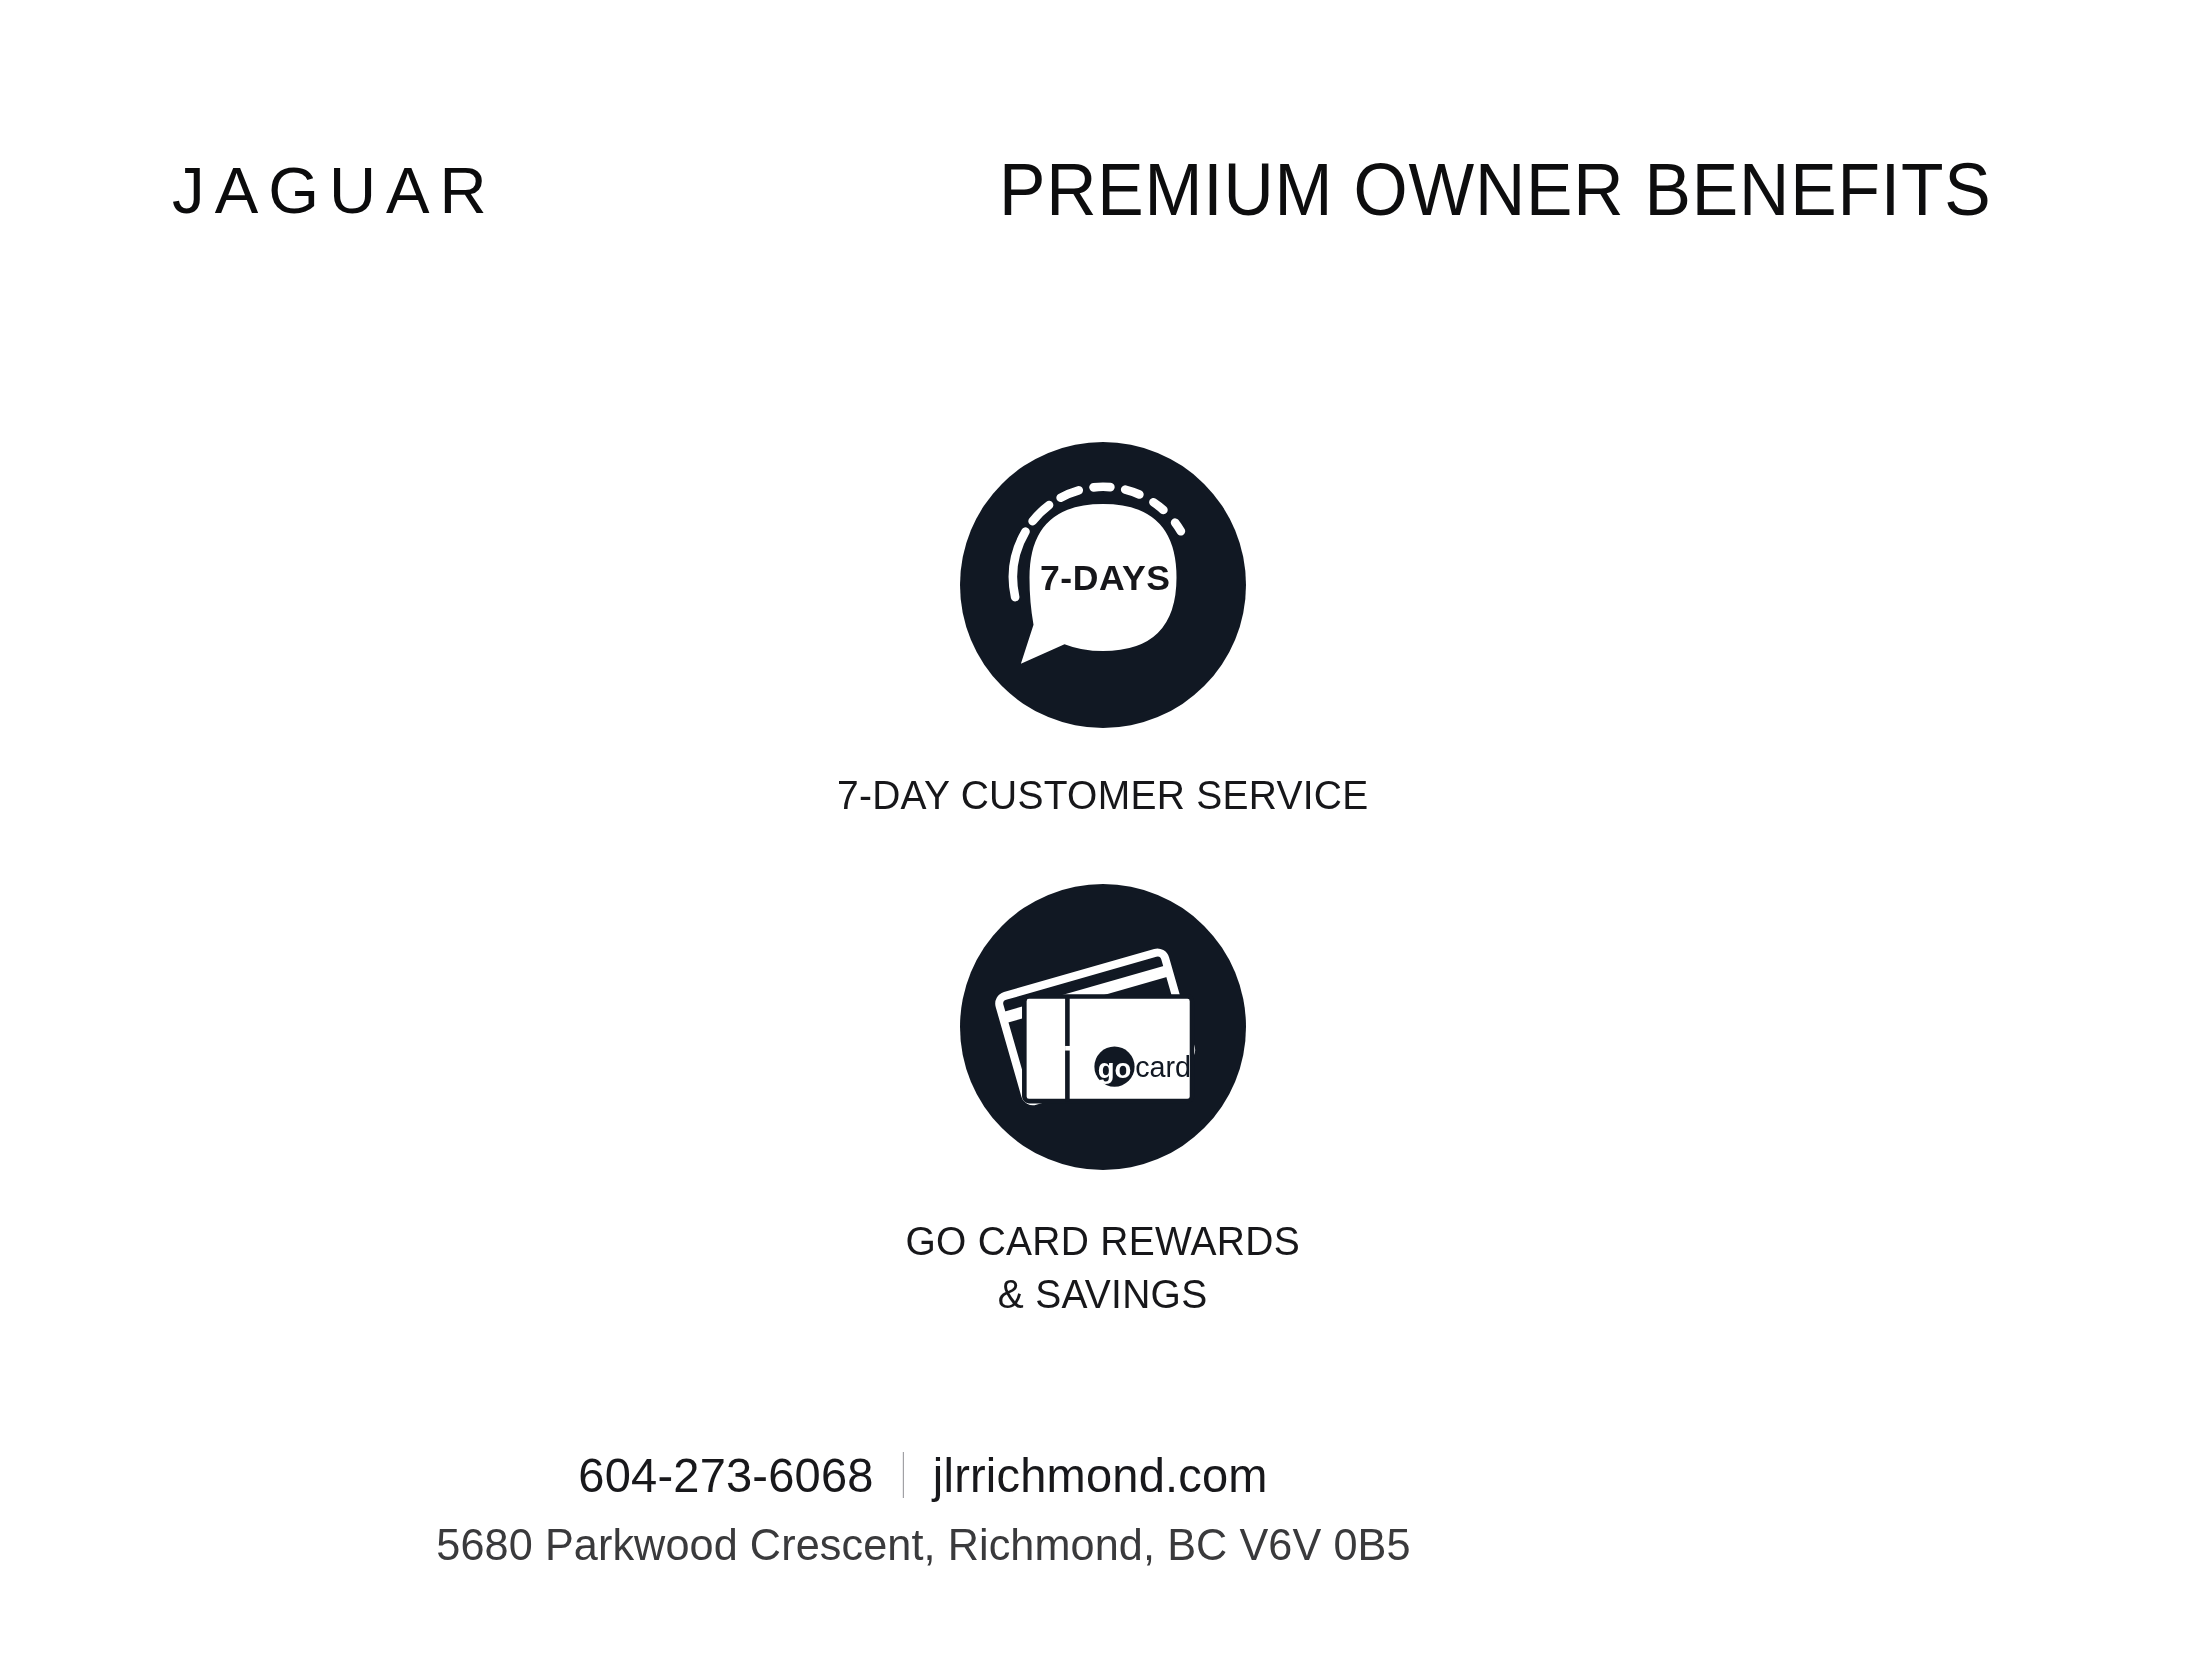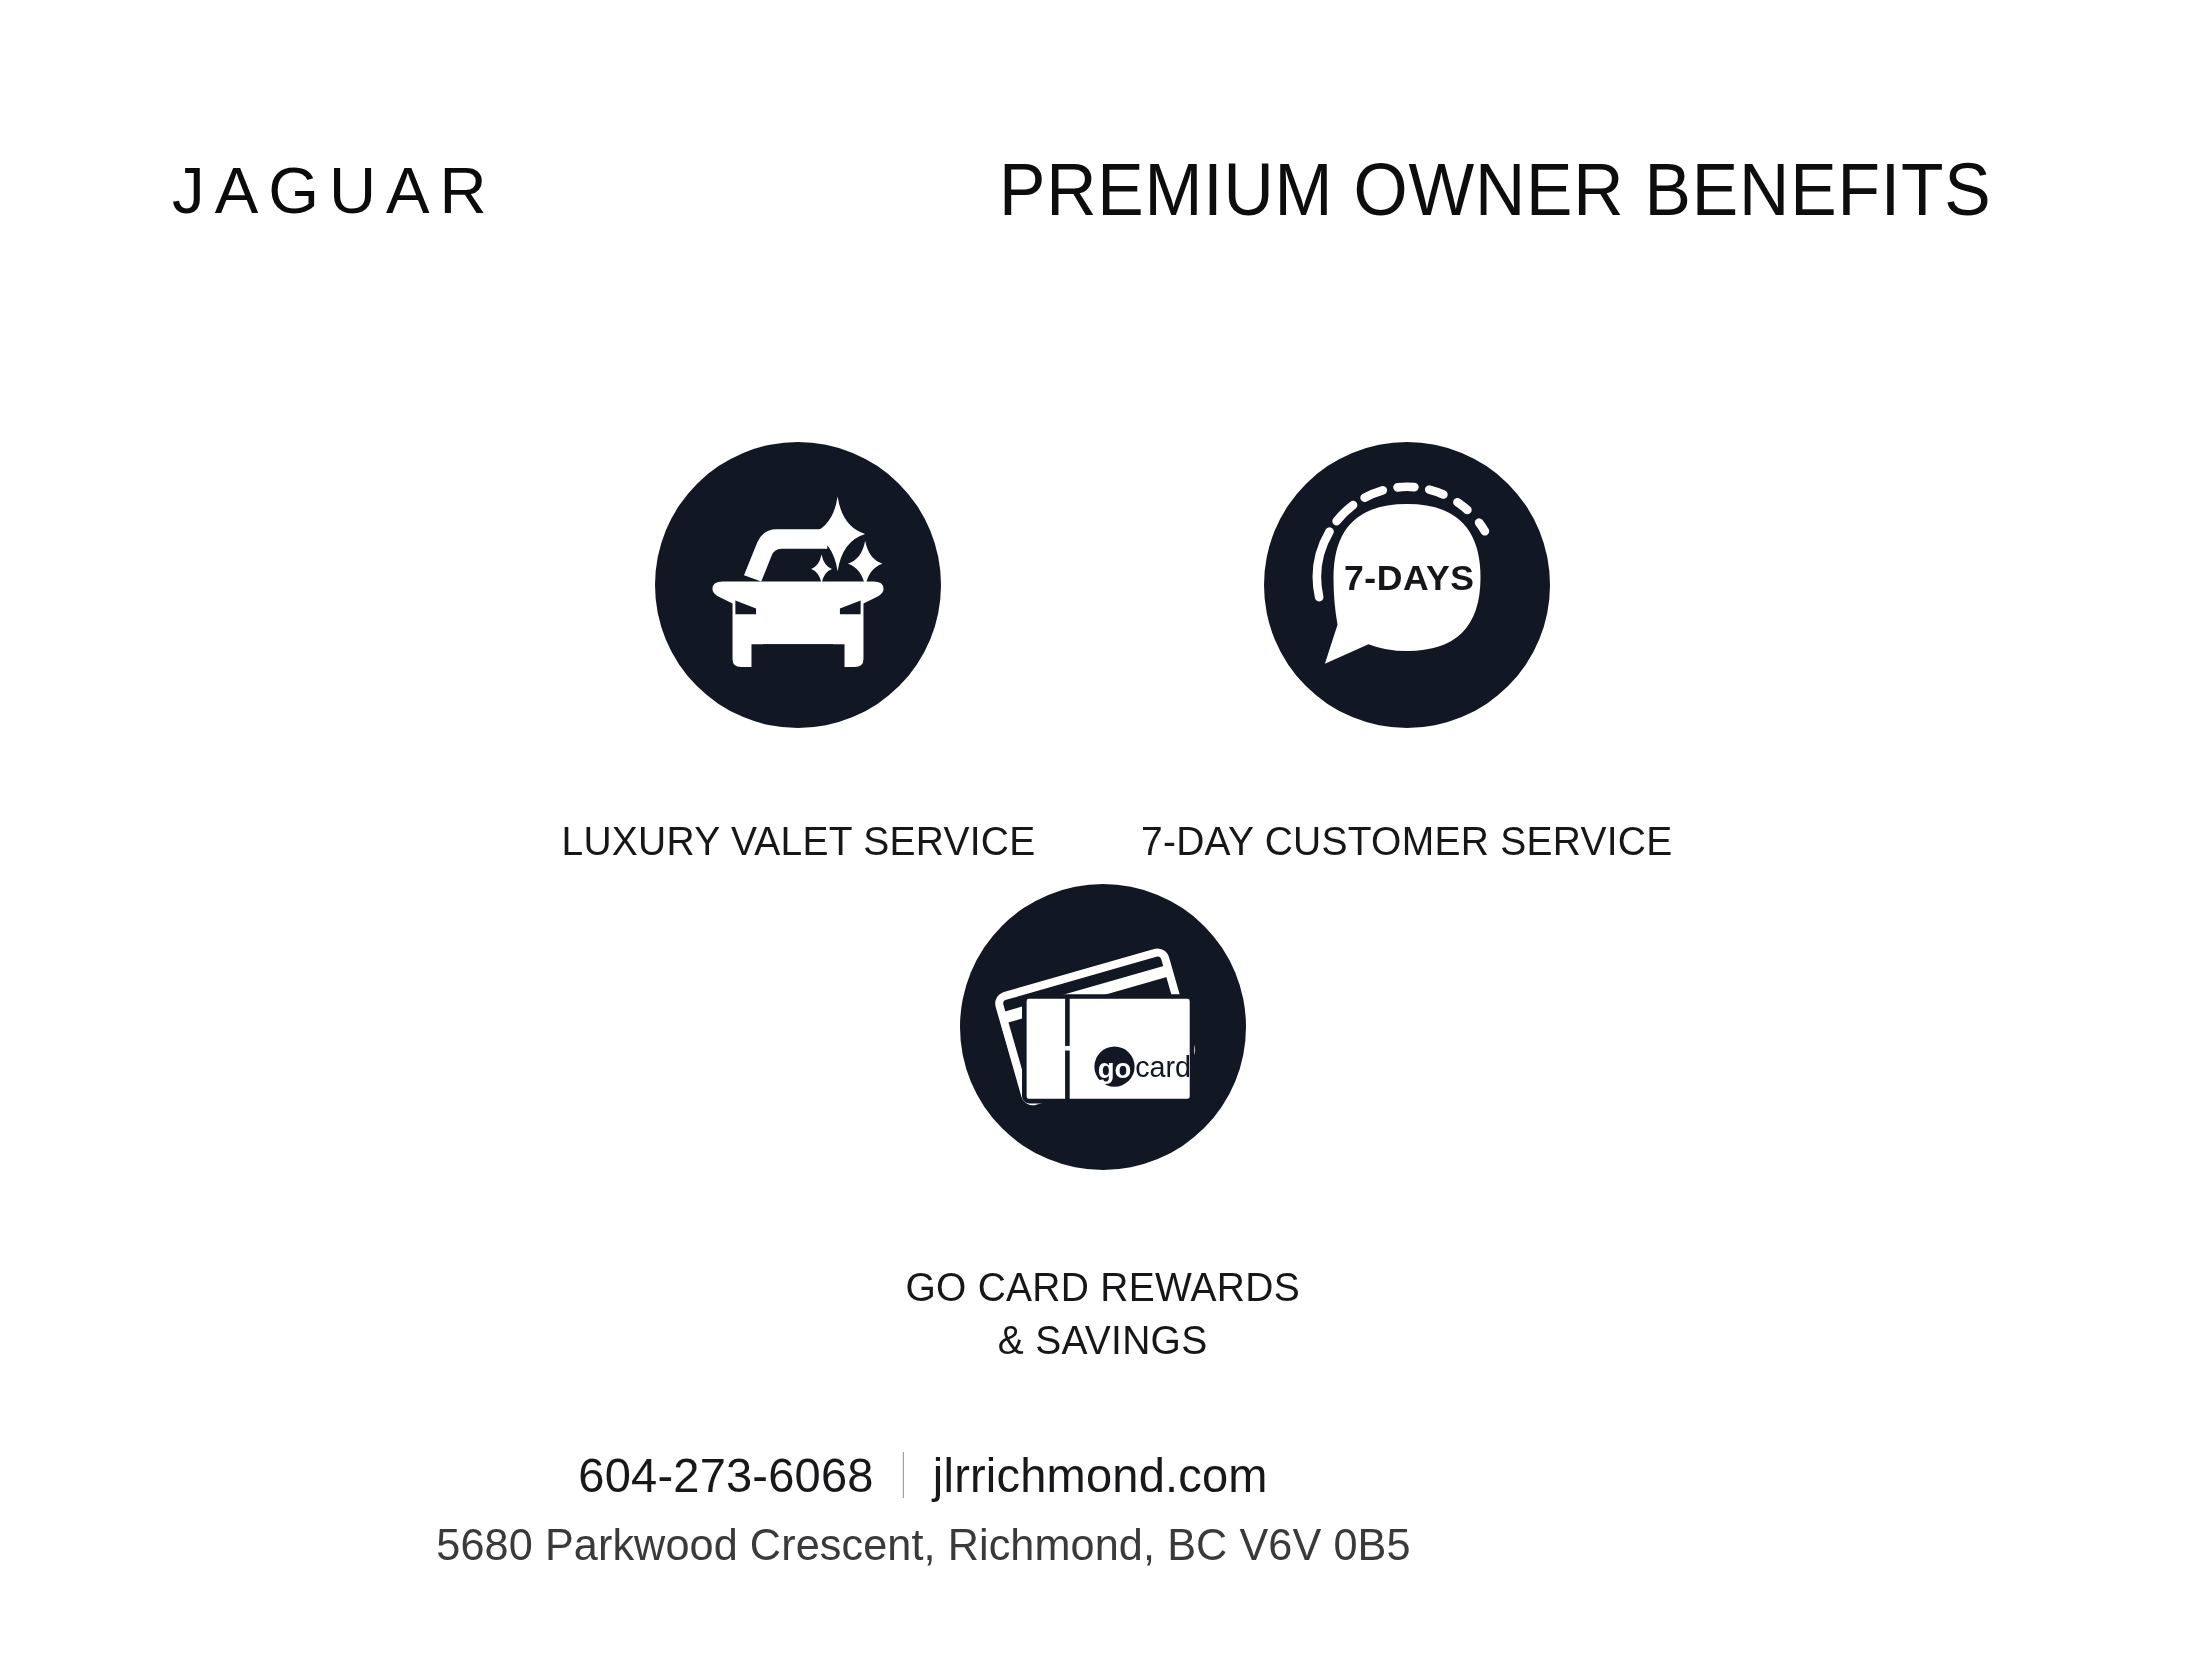--- a/index.html
+++ b/index.html
@@ -53,21 +53,20 @@
     justify-content:center;
   }
   .row-top    { top:442px; }
   .row-bottom { top:884px; }
 
   .benefit {
     width:609px;
     display:flex;
     flex-direction:column;
     align-items:center;
-    gap:46px;
   }
   .row-top .benefit    { width:609px; }
   .row-bottom .benefit { width:637px; }
 
   .icon-circle {
     width:286px; height:286px;
     border-radius:50%;
     background:#111823;
     position:relative;
     flex:none;
@@ -124,42 +123,20 @@
 
 <div class="page">
 
   <div class="header">
     <div class="brand-wordmark">JAGUAR</div>
     <div class="headline">PREMIUM OWNER BENEFITS</div>
   </div>
 
   <div class="grid-row row-top">
 
-    <div class="benefit">
-      <div class="icon-circle">
-        <svg class="icon-svg" viewBox="0 0 498 498">
-
-          <path d="M155 232 L178 175 Q188 152 212 152 L300 152 L300 186 L220 186 Q208 186 203 198 L185 243 Z" fill="#ffffff"></path>
-
-          <path d="M118 243 Q100 243 100 256 Q100 264 112 270 L135 281 L135 378 Q135 392 150 392 L173 392 Q188 392 188 378 L188 352 L310 352 L310 378 Q310 392 325 392 L348 392 Q363 392 363 378 L363 281 L386 270 Q398 264 398 256 Q398 243 380 243 Z" fill="#ffffff"></path>
-
-          <path d="M140 276 L176 290 L176 300 L140 300 Z" fill="#111823"></path>
-          <path d="M358 276 L322 290 L322 300 L358 300 Z" fill="#111823"></path>
-
-          <path d="M168 352 L330 352 L330 392 L168 392 Z" fill="#111823"></path>
-
-          <path d="M318 95 Q326 148 366 160 Q326 172 318 225 Q310 172 270 160 Q310 148 318 95 Z" fill="#ffffff"></path>
-
-          <path d="M366 172 Q372 204 396 212 Q372 220 366 252 Q360 220 336 212 Q360 204 366 172 Z" fill="#ffffff"></path>
-
-          <path d="M290 196 Q294 216 308 221 Q294 226 290 246 Q286 226 272 221 Q286 216 290 196 Z" fill="#ffffff"></path>
-        </svg>
-      </div>
-      <div class="benefit-label">LUXURY VALET SERVICE</div>
-    </div>
 
 
     <div class="benefit">
       <div class="icon-circle">
         <svg class="icon-svg" viewBox="0 0 498 498">
 
           <path d="M249 108
                    Q377 108 377 236
                    Q377 364 249 364
                    Q212 364 182 352

